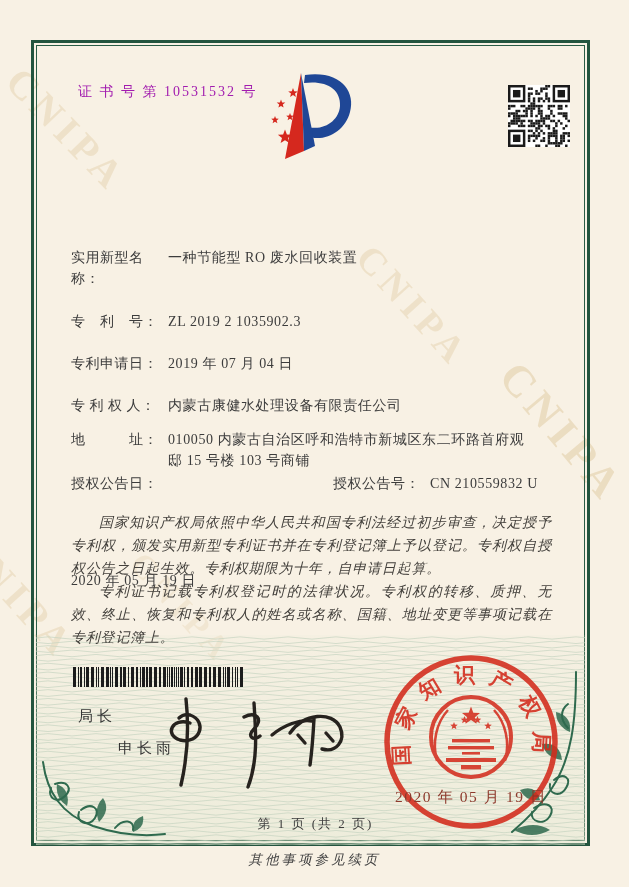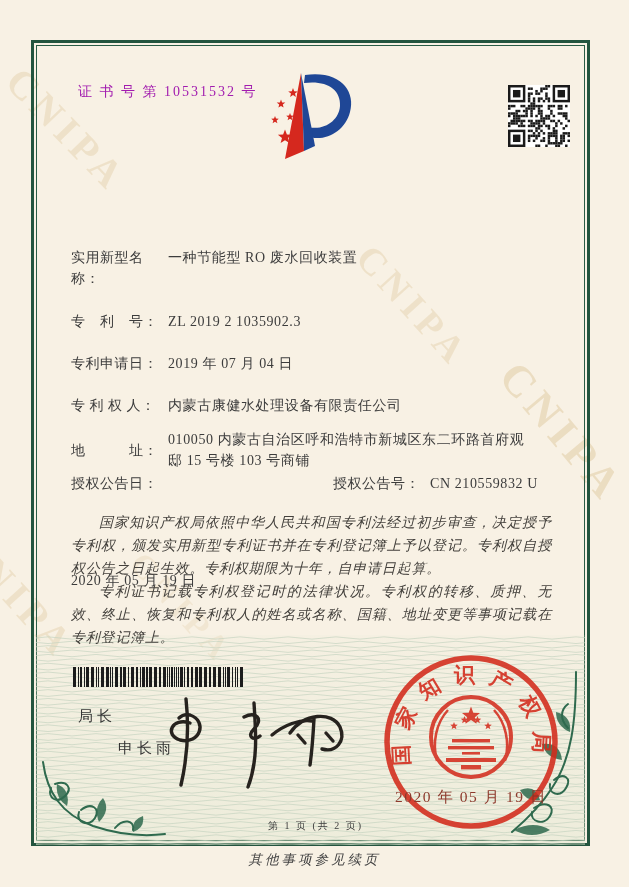--- a/index.html
+++ b/index.html
@@ -32,40 +32,40 @@
   .flourish.fl-left{left:3px; bottom:3px;}
 
   .cert-no{position:absolute; left:44px; top:40px; font-size:14px; letter-spacing:2px; color:#a21caf; z-index:3;}
   .logo{position:absolute; left:218px; top:26px; z-index:3;}
   .qr{position:absolute; left:474px; top:42px; z-index:3;}
   .title{position:absolute; left:0; right:0; top:124px; text-align:center; z-index:3;
          font-size:29px; font-weight:bold; letter-spacing:8px; color:#262423;}
 
   .fields{position:absolute; left:37px; top:204px; width:488px; z-index:3; font-size:14px; color:#3c3c3c;}
   .frow{display:flex; line-height:21px;}
-  .r1{margin-bottom:22px;} .r2,.r3,.r4{margin-bottom:21px;} .r5{margin-bottom:13px;} .r6{margin-bottom:2px;align-items:center;}
+  .r1{margin-bottom:22px;} .r2,.r3,.r4{margin-bottom:21px;} .r5{margin-bottom:13px;} .r6{margin-bottom:2px;}
   .flabel{flex:0 0 97px; letter-spacing:.5px;}
   .fvalue{letter-spacing:.6px;}
   .grant{position:relative; height:21px;flex-direction:column;}
   .grant .pair2{position:absolute; left:262px; top:0; display:flex;}
 
   .body-text{position:absolute; left:37px; right:35px; top:468px; z-index:3;
      font-size:14px; line-height:23px; color:#43403c; font-style:italic; letter-spacing:.8px;
      text-align:justify;}
   .body-text p{margin:0; text-indent:2em;}
 
   .barcode{position:absolute; left:39px; top:624px; z-index:3;}
 
   .signer-title{position:absolute; left:44px; top:664px; font-size:15px; letter-spacing:4px; color:#333; z-index:3;}
   .signer-name{position:absolute; left:44px; top:696px; font-size:15px; letter-spacing:4px; color:#333; z-index:3;margin-left:40px;}
   .signature{position:absolute; left:112px; top:646px; z-index:4;}
 
   .seal{position:absolute; left:337px; top:602px; z-index:4; opacity:.96;}
 
-  .page-num{position:absolute; left:0; right:0; bottom:10px; text-align:center; font-size:10px;
+  .page-num{position:absolute; left:0; right:0; bottom:10px; text-align:center; font-size:13px;
             letter-spacing:2px; color:#3e3e3e; z-index:3;padding-left:10px;}
   .footer-note{position:absolute; left:0; right:0; top:851px; text-align:center; z-index:3;
                font-size:13.5px; font-style:italic; letter-spacing:3px; color:#444;}
 </style>
 </head>
 <body>
 
 <div class="page">
 
   <span class="wm wm1">CNIPA</span>

